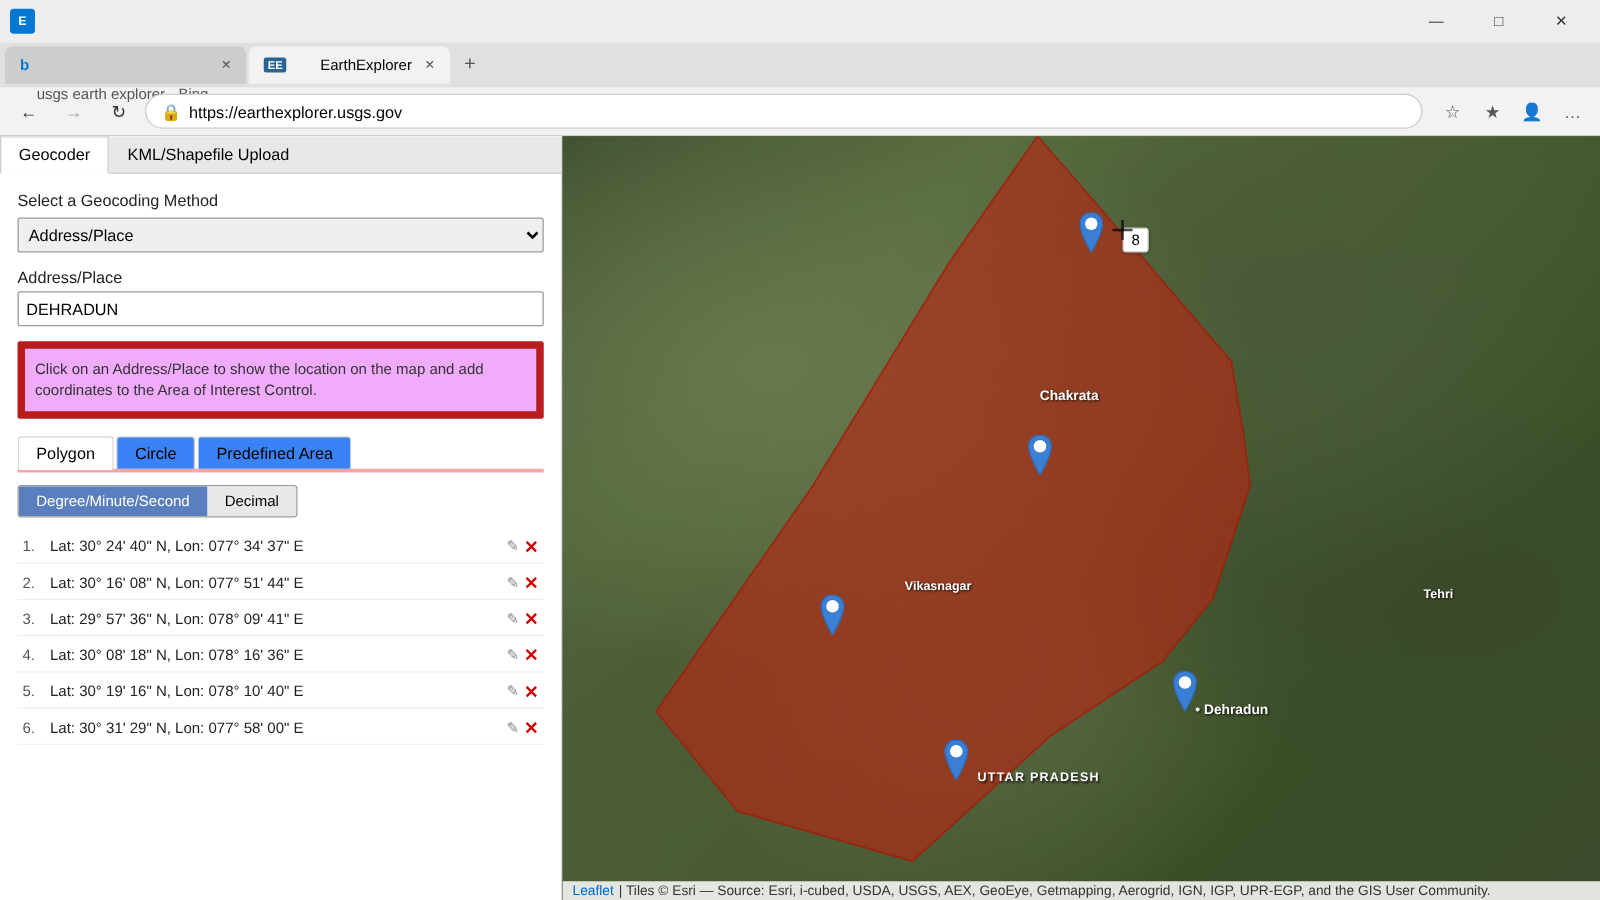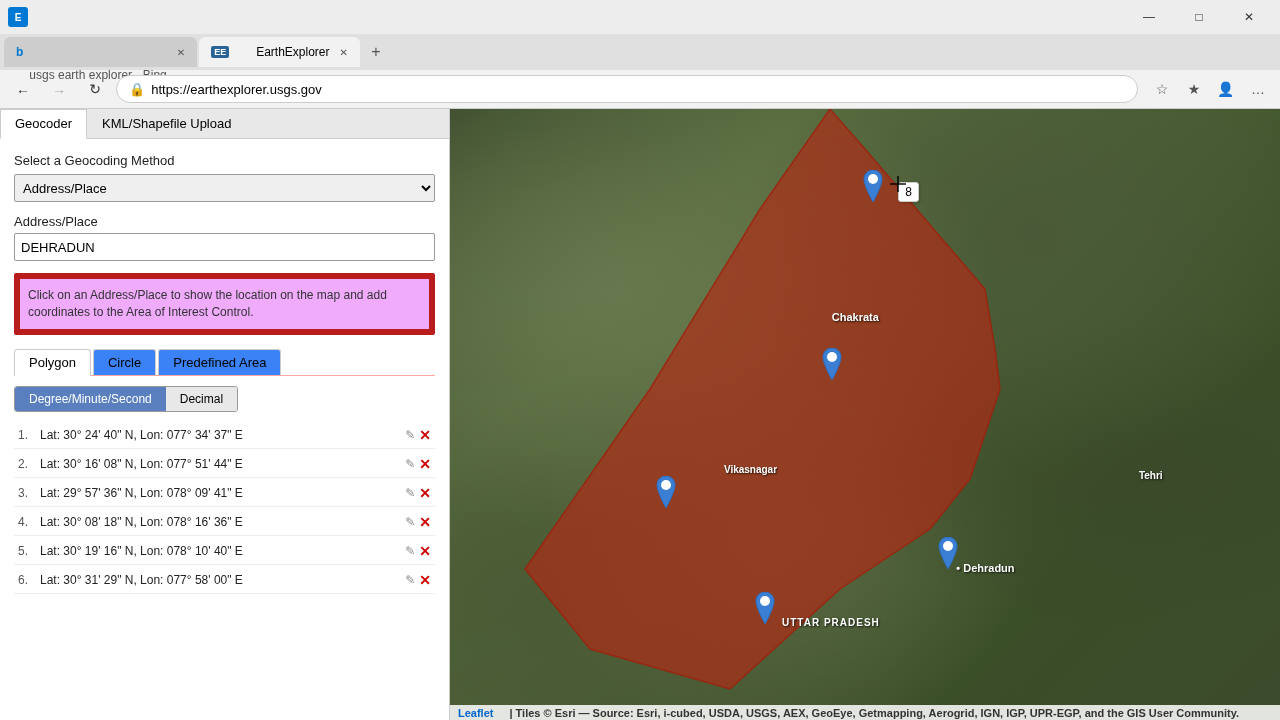--- a/index.html
+++ b/index.html
@@ -47,21 +47,21 @@
     .btn-clear { background: #f0f0f0; color: #222; border: 1px solid #999; padding: 5px 14px; border-radius: 3px; cursor: pointer; font-size: 13px; }
 
     .info-box { background: #f0abfc; border: 6px solid #b91c1c; border-radius: 2px; padding: 8px; font-size: 12px; color: #333; margin-top: 12px; line-height: 1.4; }
 
     
     .results-table { width: 100%; border-collapse: collapse; margin-top: 10px; font-size: 12px; }
     .results-table th { background: #e8e8e8; border: 1px solid #ccc; padding: 4px 6px; text-align: left; font-weight: bold; }
     .results-table td { border: 1px solid #ccc; padding: 4px 6px; }
 
     
-    .area-tabs { display: flex; margin-top: 14px; border-bottom: 1px solid #fca5a5; }
+    .area-tabs { display: flex; margin-top: 14px; border-bottom: 3px solid #fca5a5; }
     .area-tab { padding: 5px 14px; cursor: pointer; font-size: 13px; border: 1px solid #ccc; border-bottom: none; background: #3b82f6; margin-right: 2px; border-radius: 3px 3px 0 0; }
     .area-tab.active { background: white; border-bottom-color: white; margin-bottom: -1px; }
 
     
     .sub-tabs { display: flex; margin: 10px 0; border: 1px solid #999; border-radius: 3px; overflow: hidden; width: fit-content; justify-content: flex-end; }
     .sub-tab { padding: 5px 14px; cursor: pointer; font-size: 12px; background: #e8e8e8; }
     .sub-tab.active { background: #5a7fbf; color: white; }
 
     
     .coord-list { display: flex; flex-direction: column; gap: 2px; }
@@ -77,21 +77,21 @@
     .map-canvas { width: 100%; height: 100%; position: relative; background: linear-gradient(135deg, #3d4d2e 0%, #5a6e40 30%, #4a5a35 60%, #3a4a2a 100%); }
 
     
     .map-pin { position: absolute; width: 24px; height: 32px; cursor: pointer; transform: translateX(-12px); }
     .map-pin svg { width: 24px; height: 32px; }
 
     
     .map-tooltip { position: absolute; background: white; border: 1px solid #ccc; border-radius: 3px; padding: 2px 6px; font-size: 12px; white-space: nowrap; box-shadow: 1px 1px 3px rgba(0,0,0,0.2); }
 
     
-    .map-footer { position: absolute; bottom: 0; left: 0; right: 0; background: rgba(255,255,255,0.85); padding: 2px 8px; font-size: 11px; color: #333; display: flex; align-items: center; gap: 16px; font-weight: bold; }
+    .map-footer { position: absolute; bottom: 0; left: 0; right: 0; background: rgba(255,255,255,0.85); padding: 2px 8px; font-size: 11px; color: #333; display: flex; align-items: center; gap: 4px; }
     .map-footer a { color: #0066cc; text-decoration: none; }
 
     
     .left-panel::-webkit-scrollbar { width: 8px; }
     .left-panel::-webkit-scrollbar-track { background: #f0f0f0; }
     .left-panel::-webkit-scrollbar-thumb { background: #bbb; border-radius: 4px; }
 
     
     .map-label { position: absolute; color: white; font-size: 11px; font-weight: bold; text-shadow: 1px 1px 2px rgba(0,0,0,0.8); pointer-events: none; }
   </style>

